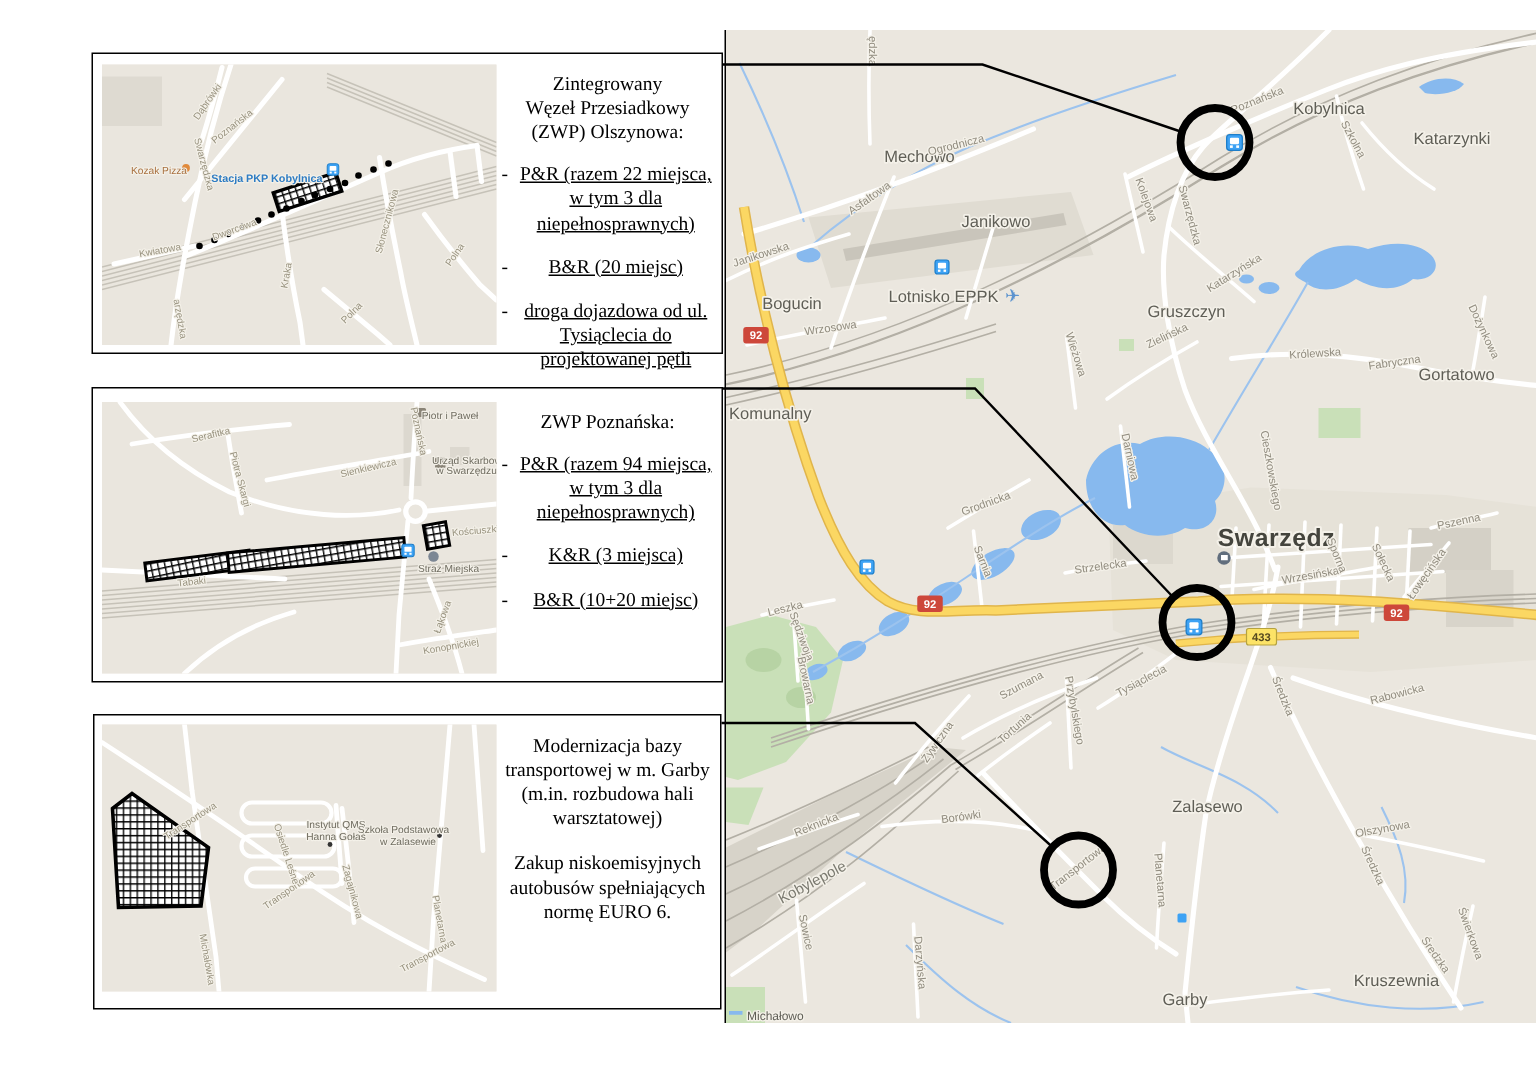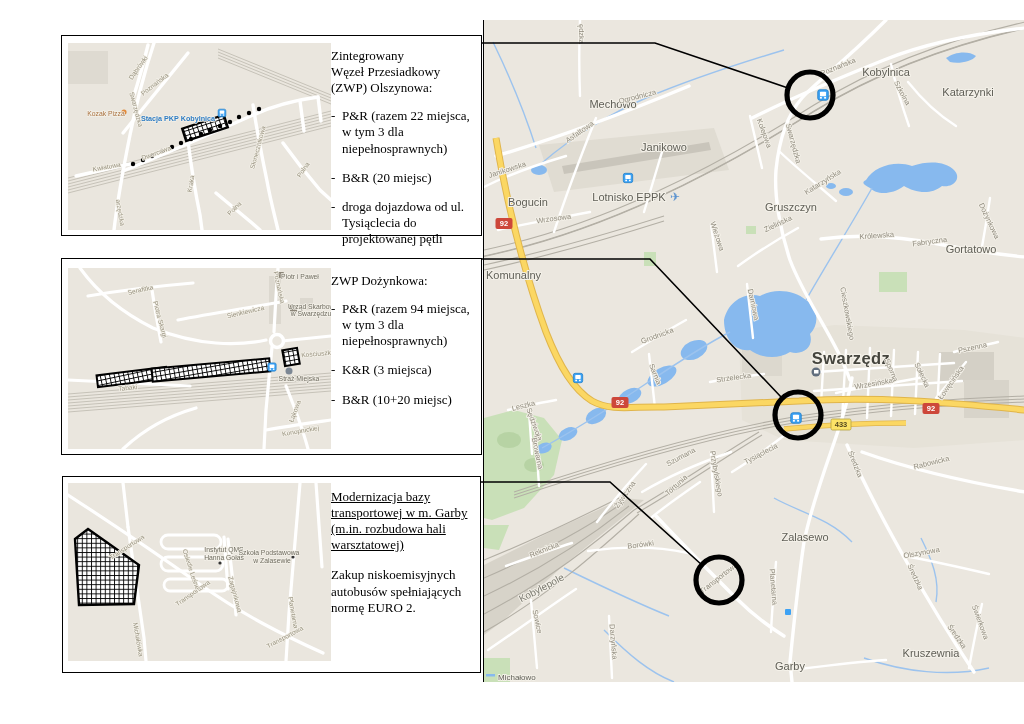--- a/index.html
+++ b/index.html
@@ -1,29 +1,29 @@
 <!DOCTYPE html>
 <html><head>
 <meta charset="utf-8">
 <style>
   html,body{margin:0;padding:0;background:#fff;}
   body{width:1024px;height:724px;position:relative;overflow:hidden;
        font-family:"Liberation Sans",sans-serif;}
   .panel{position:absolute;background:#fff;border:1.5px solid #000;box-sizing:border-box;}
   .inset{position:absolute;background:#eae6de;}
   .ptext{position:absolute;font-family:"Liberation Serif",serif;font-size:13px;
-         line-height:1.24;color:#000;}
+         line-height:1.24;color:#000;text-align:center;}
   .ptitle div{white-space:nowrap;}
   .bl,.pl{margin-top:12px;}
   .bullet{display:flex;margin-top:13px;}
   .bl > .bullet:first-child{margin-top:0;}
   .bm{flex:0 0 11px;}
-  .bt{flex:1 1 auto;}
+  .bt{flex:1 1 auto;text-decoration:underline;}
   .para{margin-top:14px;}
-  .pl > .para:first-child{margin-top:0;text-decoration:underline;}
+  .pl > .para:first-child{margin-top:0;}
   #bigmap-wrap{position:absolute;left:483px;top:20px;width:541px;height:662px;
                border-left:1.5px solid #000;box-sizing:content-box;}
   svg{display:block;}
   svg text{font-family:"Liberation Sans",sans-serif;}
   .ml{text-anchor:middle;paint-order:stroke fill;stroke:#f4f1e9;stroke-linejoin:round;}
   .street{font-size:7.5px;fill:#918c7f;stroke-width:1.8px;}
   .town{font-size:11px;fill:#5f5e56;stroke-width:2.2px;}
   .townL{font-size:11px;fill:#5f5e56;stroke-width:2.2px;text-anchor:start;}
   .smalltown{font-size:8px;fill:#5f5e56;stroke-width:1.8px;text-anchor:start;}
   .city{font-size:16.5px;font-weight:bold;fill:#44443d;letter-spacing:.4px;stroke-width:2.6px;}
@@ -424,21 +424,21 @@
       <text x="229" y="144" class="ml istreet" transform="rotate(-70 229 144)">Łąkowa</text>
       <text x="233" y="165" class="ml istreet" transform="rotate(-10 233 165)">Konopnickiej</text>
       <text x="249" y="88" class="ml istreet" transform="rotate(-5 249 88)">Kościuszki</text>
       <text x="232" y="11" class="ml ipoi">Piotr i Paweł</text>
       <text x="245" y="41" class="ml ipoi">Urząd Skarbowy</text>
       <text x="243" y="48" class="ml ipoi">w Swarzędzu</text>
       <text x="231" y="113" class="ml ipoi">Straż Miejska</text>
     </svg>
   <div class="ptext" style="left:269px;top:14px;width:148px">
     <div class="ptitle">
-      <div>ZWP Dożynkowa:</div>
+      <div>ZWP Poznańska:</div>
     </div>
     <div class="bl">
         <div class="bullet">
           <span class="bm">-</span>
           <span class="bt">P&amp;R (razem 94 miejsca, w tym 3 dla niepełnosprawnych)</span>
         </div>
         <div class="bullet">
           <span class="bm">-</span>
           <span class="bt">K&amp;R (3 miejsca)</span>
         </div>
@@ -481,21 +481,21 @@
       <text x="165" y="112" class="ml istreet" transform="rotate(75 165 112)">Zagajnikowa</text>
       <text x="223" y="130" class="ml istreet" transform="rotate(80 223 130)">Planetarna</text>
       <text x="156" y="69" class="ml ipoi">Instytut QMS</text>
       <text x="156" y="77" class="ml ipoi">Hanna Gołaś</text>
       <text x="201" y="72" class="ml ipoi">Szkoła Podstawowa</text>
       <text x="204" y="80" class="ml ipoi">w Zalasewie</text>
     </svg>
   <div class="ptext" style="left:268px;top:12px;width:148px">
     <div class="pl" style="margin-top:0">
         <div class="para">Modernizacja bazy transportowej w m. Garby (m.in. rozbudowa hali warsztatowej)</div>
-        <div class="para">Zakup niskoemisyjnych autobusów spełniających normę EURO 2.</div>
+        <div class="para">Zakup niskoemisyjnych autobusów spełniających normę EURO 6.</div>
       </div>
   </div>
 </div>
 
 <svg id="overlay" width="1024" height="724" style="position:absolute;left:0;top:0;pointer-events:none">
   <g fill="none" stroke="#000" stroke-width="1.6">
     <path d="M482,43 L655,43 L788,88"></path>
     <path d="M482,259 L650,259 L782,398"></path>
     <path d="M481,482 L610,482 L702,565"></path>
   </g>

